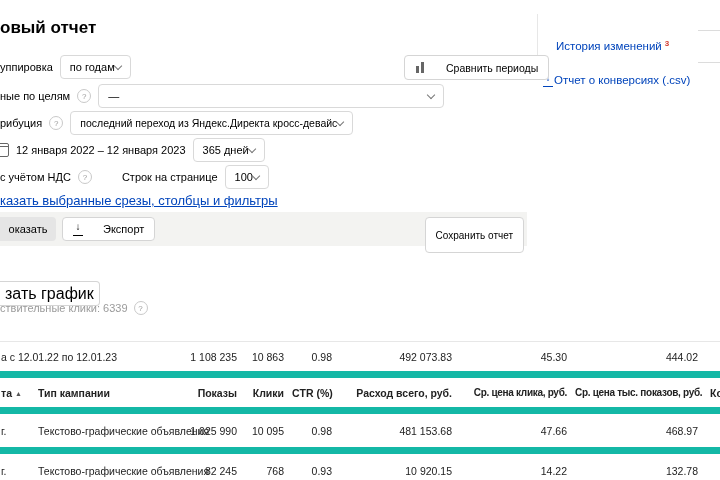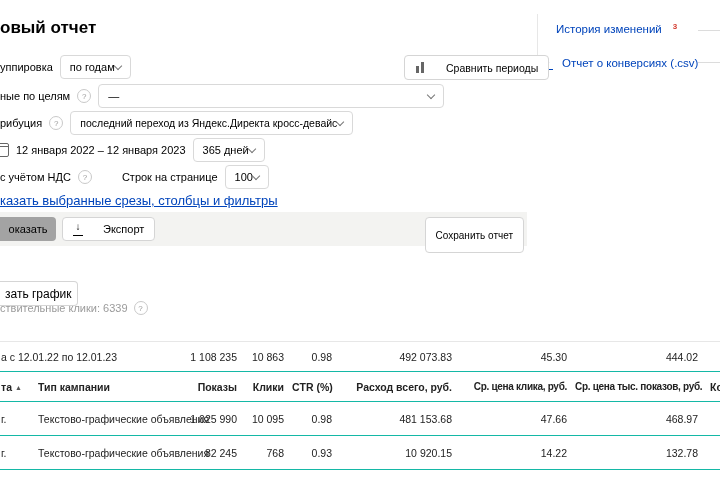--- a/index.html
+++ b/index.html
@@ -4,21 +4,21 @@
 <style>
   html,body{margin:0;padding:0;background:#fff;}
   .screen{position:relative;width:720px;height:480px;overflow:hidden;background:#fff;
           font-family:"Liberation Sans","DejaVu Sans",sans-serif;color:#000;}
 
   
   .title{position:absolute;left:0;top:18px;font-size:17px;font-weight:bold;white-space:nowrap;}
 
   
   .link{color:#0044bb;font-size:11.5px;text-decoration:none;cursor:pointer;
-        display:inline-flex;align-items:flex-end;gap:9px;white-space:nowrap;}
+        display:inline-flex;align-items:flex-end;gap:1px;white-space:nowrap;margin-top:17px;}
   .history{position:absolute;left:556px;top:23px;}
   .history sup{font-size:8px;color:#d43b2f;margin-left:2px;font-weight:bold;position:relative;top:-4px;}
   .conversions{position:absolute;left:543px;top:57px;}
   .vdiv{position:absolute;left:537px;top:14px;height:56px;border-left:1px solid #e7e7e7;}
   .cutline{position:absolute;right:0;width:22px;border-top:1px solid #dcdcdc;}
   .c1{top:30px}.c2{top:62px}
 
   
   .frow{position:absolute;left:0;height:26px;display:flex;align-items:center;gap:7px;
         font-size:11px;white-space:nowrap;}
@@ -49,42 +49,42 @@
   button{font-family:inherit;}
   .btn{display:inline-flex;align-items:center;justify-content:center;gap:20px;height:25px;
        border:1px solid #d5d5d5;background:#fff;border-radius:4px;font-size:11px;
        cursor:pointer;padding:0 10px;white-space:nowrap;color:#000;}
   .btn-compare{position:absolute;left:404px;top:55px;font-size:10.5px;}
   .cmp-icon{position:relative;width:11px;height:11px;flex:none;}
   .cmp-icon::before{content:"";position:absolute;left:1px;bottom:0;width:3px;height:7px;background:#666;}
   .cmp-icon::after{content:"";position:absolute;left:6px;bottom:0;width:3px;height:11px;background:#666;}
 
   .footer-bar{position:absolute;left:0;top:212px;width:527px;height:34px;background:#f3f3f1;}
-  .btn-show{position:absolute;left:0;top:217px;width:56px;height:24px;background:#a3a3a3;
+  .btn-show{position:absolute;left:0;top:217px;width:56px;height:24px;background:#e5e5e5;
             border:none;border-radius:0 4px 4px 0;font-size:11px;display:inline-flex;
             align-items:center;justify-content:center;cursor:pointer;}
   .btn-export{position:absolute;left:62px;top:217px;height:24px;}
   .btn-save{position:absolute;right:196px;top:217px;height:36px;font-size:10px;}
   .btn-graph{position:absolute;left:0;top:281px;height:25px;border-radius:0 4px 4px 0;
-             border-left:none;padding:4px 5px;font-size:12px;}
+             border-left:none;padding:4px 5px;font-size:16px;}
 
   .dl-icon{position:relative;width:10px;height:11px;display:inline-block;flex:none;}
   .dl-icon .arr{position:absolute;top:-2px;left:50%;transform:translateX(-50%);
                 font-size:10px;line-height:10px;}
   .dl-icon::after{content:"";position:absolute;left:0;right:0;bottom:-1px;
                   border-bottom:1.5px solid currentColor;}
 
   
   .invalid{position:absolute;left:0;top:301px;display:flex;align-items:center;gap:6px;
            font-size:11px;color:#9b9b9b;white-space:nowrap;}
 
   
   .stats{position:absolute;left:0;top:341px;width:800px;border-collapse:collapse;
          table-layout:fixed;font-size:10.5px;border-top:1px solid #e7e7e7;}
-  .stats td{border-bottom:1px solid #14b8a6;padding:0;vertical-align:middle;color:#222;
+  .stats td{border-bottom:7px solid #14b8a6;padding:0;vertical-align:middle;color:#222;
             white-space:nowrap;}
   .totals td{height:29px;}
   .theadr td{height:29px;font-weight:bold;cursor:pointer;}
   .drow td{height:33px;}
   .num{text-align:right;padding-right:8px !important;}
   .cell-left{padding-left:6px !important;text-align:left;}
   .first{padding-left:1px !important;text-align:left;}
   .tight{font-size:10px;letter-spacing:-0.3px;}
   .sort{font-size:7px;margin-left:3px;color:#555;position:relative;top:-1px;}
 </style>

